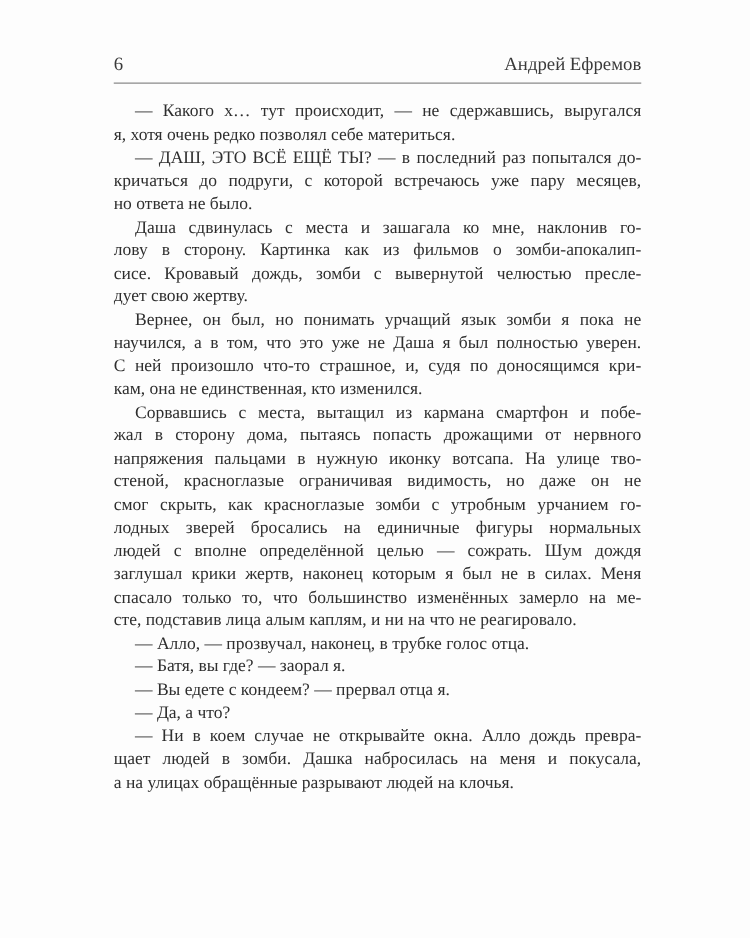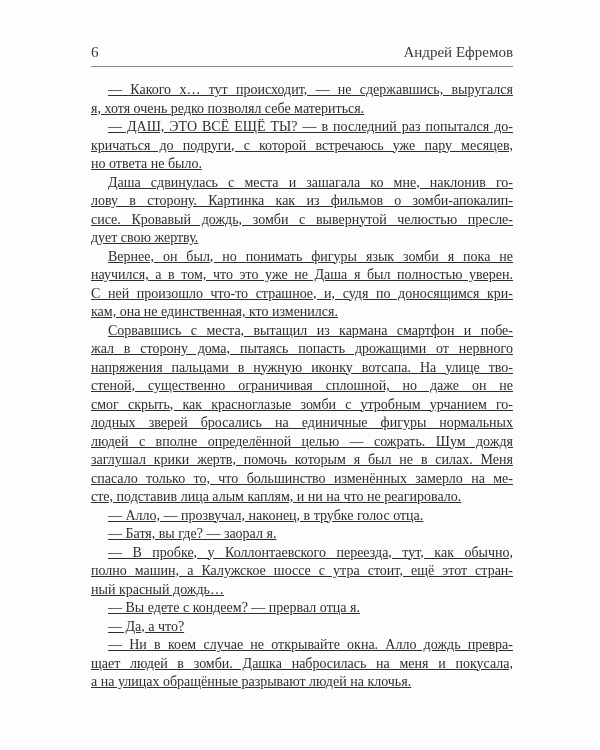--- a/index.html
+++ b/index.html
@@ -31,21 +31,20 @@
     padding-bottom: 5px;
     border-bottom: 1px solid #8a8a8a;
   }
   .body-text {
     padding-top: 14px;
     font-size: 14px;
     line-height: 18.5px;
   }
   .paragraph {
     margin: 0;
-    text-decoration: underline;
   }
   .line {
     text-align: justify;
     text-align-last: justify;
     overflow: hidden;
     white-space: normal;
   }
   .line.first {
     text-indent: 17px;
   }
@@ -77,52 +76,47 @@
     </div>
 
     <div class="paragraph">
       <div class="line first">Даша сдвинулась с места и зашагала ко мне, наклонив го-</div>
       <div class="line">лову в сторону. Картинка как из фильмов о зомби-апокалип-</div>
       <div class="line">сисе. Кровавый дождь, зомби с вывернутой челюстью пресле-</div>
       <div class="line last">дует свою жертву.</div>
     </div>
 
     <div class="paragraph">
-      <div class="line first">Вернее, он был, но понимать фигуры язык зомби я пока не</div>
+      <div class="line first">Вернее, он был, но понимать урчащий язык зомби я пока не</div>
       <div class="line">научился, а в том, что это уже не Даша я был полностью уверен.</div>
       <div class="line">С ней произошло что-то страшное, и, судя по доносящимся кри-</div>
       <div class="line last">кам, она не единственная, кто изменился.</div>
     </div>
 
     <div class="paragraph">
       <div class="line first">Сорвавшись с места, вытащил из кармана смартфон и побе-</div>
       <div class="line">жал в сторону дома, пытаясь попасть дрожащими от нервного</div>
       <div class="line">напряжения пальцами в нужную иконку вотсапа. На улице тво-</div>
-      <div class="line">стеной, существенно ограничивая сплошной, но даже он не</div>
+      <div class="line">стеной, красноглазые ограничивая видимость, но даже он не</div>
       <div class="line">смог скрыть, как красноглазые зомби с утробным урчанием го-</div>
       <div class="line">лодных зверей бросались на единичные фигуры нормальных</div>
       <div class="line">людей с вполне определённой целью — сожрать. Шум дождя</div>
-      <div class="line">заглушал крики жертв, помочь которым я был не в силах. Меня</div>
+      <div class="line">заглушал крики жертв, наконец которым я был не в силах. Меня</div>
       <div class="line">спасало только то, что большинство изменённых замерло на ме-</div>
       <div class="line last">сте, подставив лица алым каплям, и ни на что не реагировало.</div>
     </div>
 
     <div class="paragraph">
       <div class="line first last">— Алло, — прозвучал, наконец, в трубке голос отца.</div>
     </div>
 
     <div class="paragraph">
       <div class="line first last">— Батя, вы где? — заорал я.</div>
     </div>
 
-    <div class="paragraph">
-      <div class="line first">— В пробке, у Коллонтаевского переезда, тут, как обычно,</div>
-      <div class="line">полно машин, а Калужское шоссе с утра стоит, ещё этот стран-</div>
-      <div class="line last">ный красный дождь…</div>
-    </div>
 
     <div class="paragraph">
       <div class="line first last">— Вы едете с кондеем? — прервал отца я.</div>
     </div>
 
     <div class="paragraph">
       <div class="line first last">— Да, а что?</div>
     </div>
 
     <div class="paragraph">

